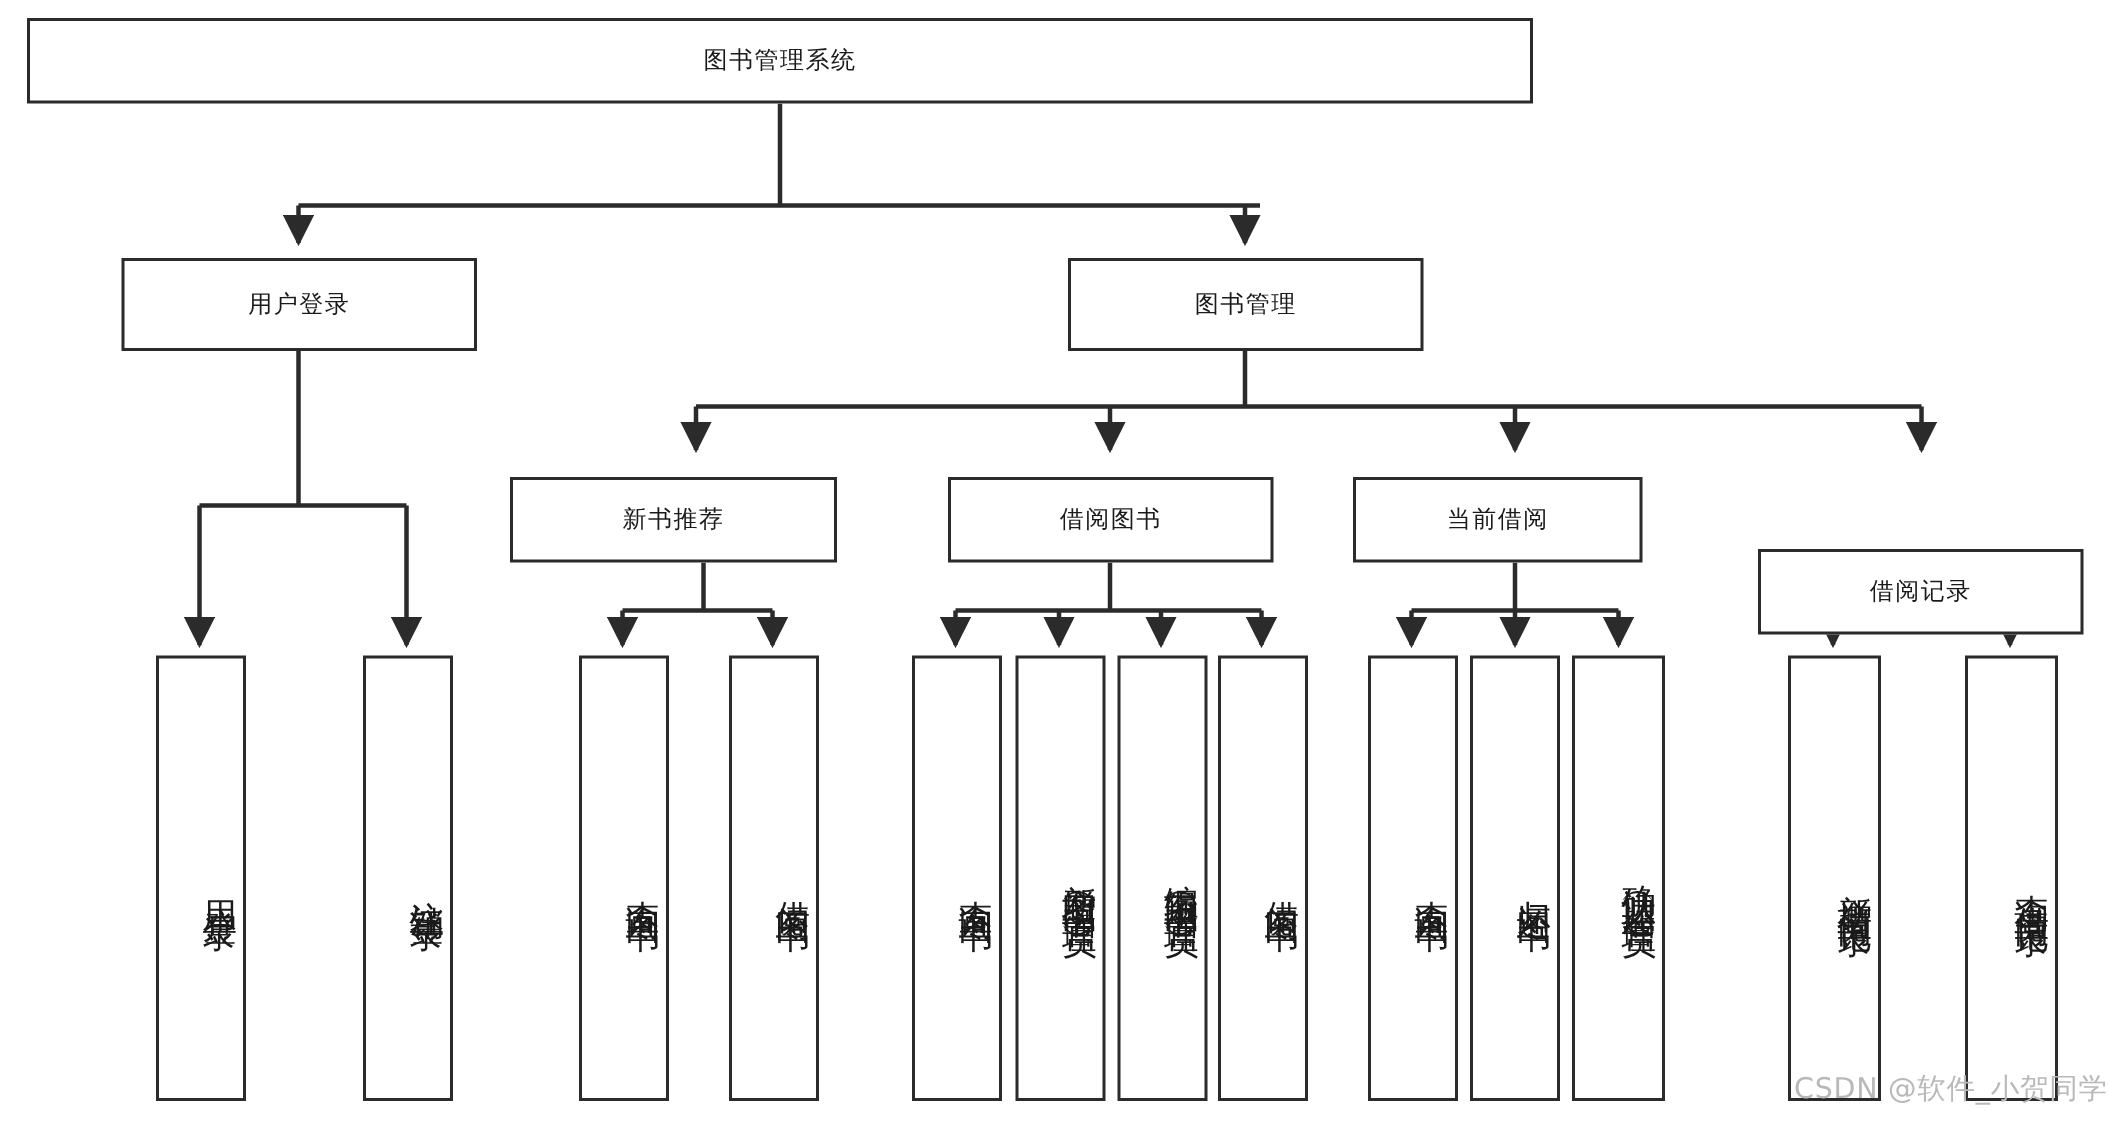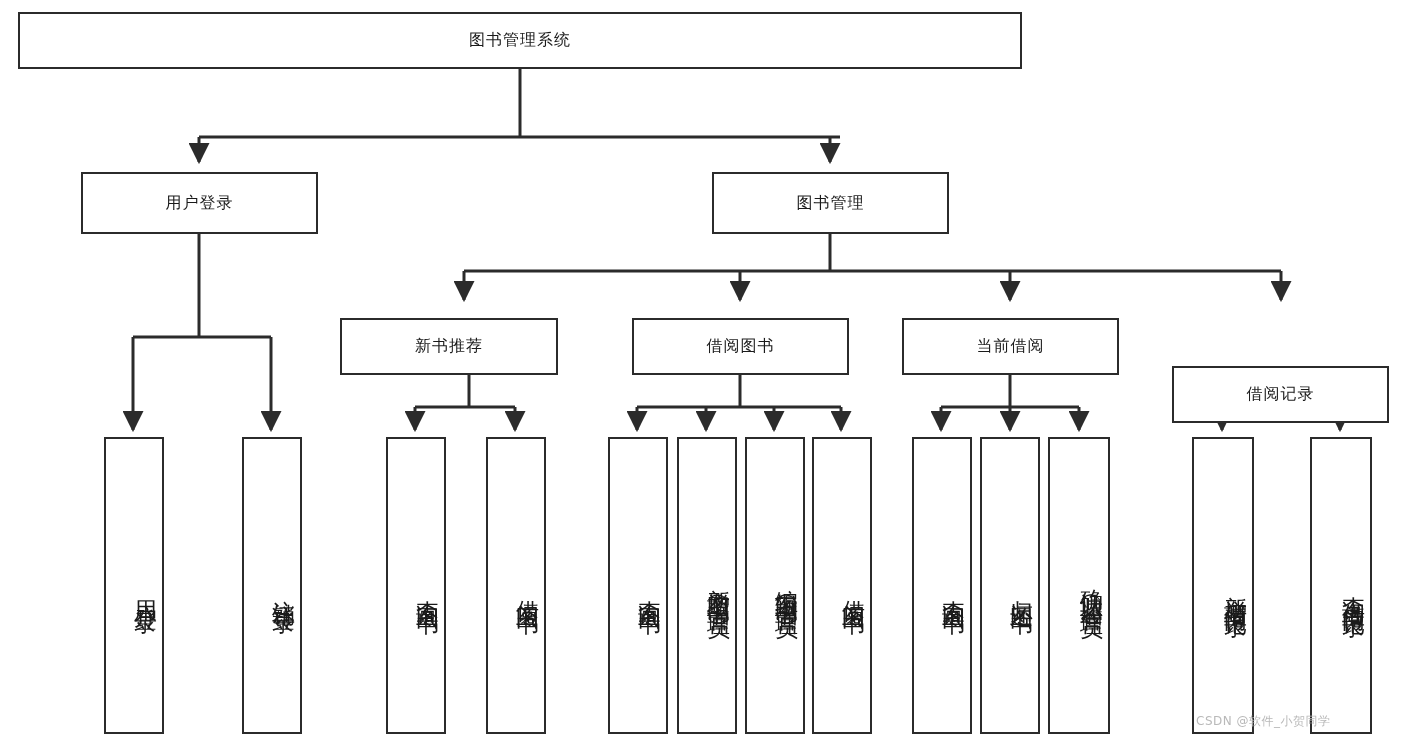--- a/index.html
+++ b/index.html
@@ -47,21 +47,21 @@
     justify-content: center;
     padding-top: 8px;
   }
   .node-vertical.v-tall {
     padding-top: 6px;
   }
   .watermark {
     position: absolute;
     left: 1196px;
     top: 713px;
-    font-size: 12px;
+    font-size: 19px;
     color: #b9b9b9;
     white-space: nowrap;
     letter-spacing: 0.5px;
   }
 </style>
 </head>
 <body>
 
 <div id="canvas">
 
@@ -125,21 +125,21 @@
   <div class="node-box node-horizontal" style="left:712px; top:172px; width:237px; height:62px;">
     <span>图书管理</span>
   </div>
 
   <div class="node-box node-horizontal" style="left:340px; top:318px; width:218px; height:57px;">
     <span>新书推荐</span>
   </div>
   <div class="node-box node-horizontal" style="left:632px; top:318px; width:217px; height:57px;">
     <span>借阅图书</span>
   </div>
-  <div class="node-box node-horizontal" style="left:902px; top:318px; width:217px; height:57px;justify-content:center;">
+  <div class="node-box node-horizontal" style="left:902px; top:318px; width:193px; height:57px;justify-content:center;">
     <span>当前借阅</span>
   </div>
   <div class="node-box node-horizontal" style="left:1172px; top:318px; width:217px; height:57px;margin-top:48px;">
     <span>借阅记录</span>
   </div>
 
   <div class="node-box node-vertical" style="left:104px; top:437px; width:60px; height:297px;">
     <span>用户登录</span>
   </div>
   <div class="node-box node-vertical" style="left:242px; top:437px; width:60px; height:297px;">

